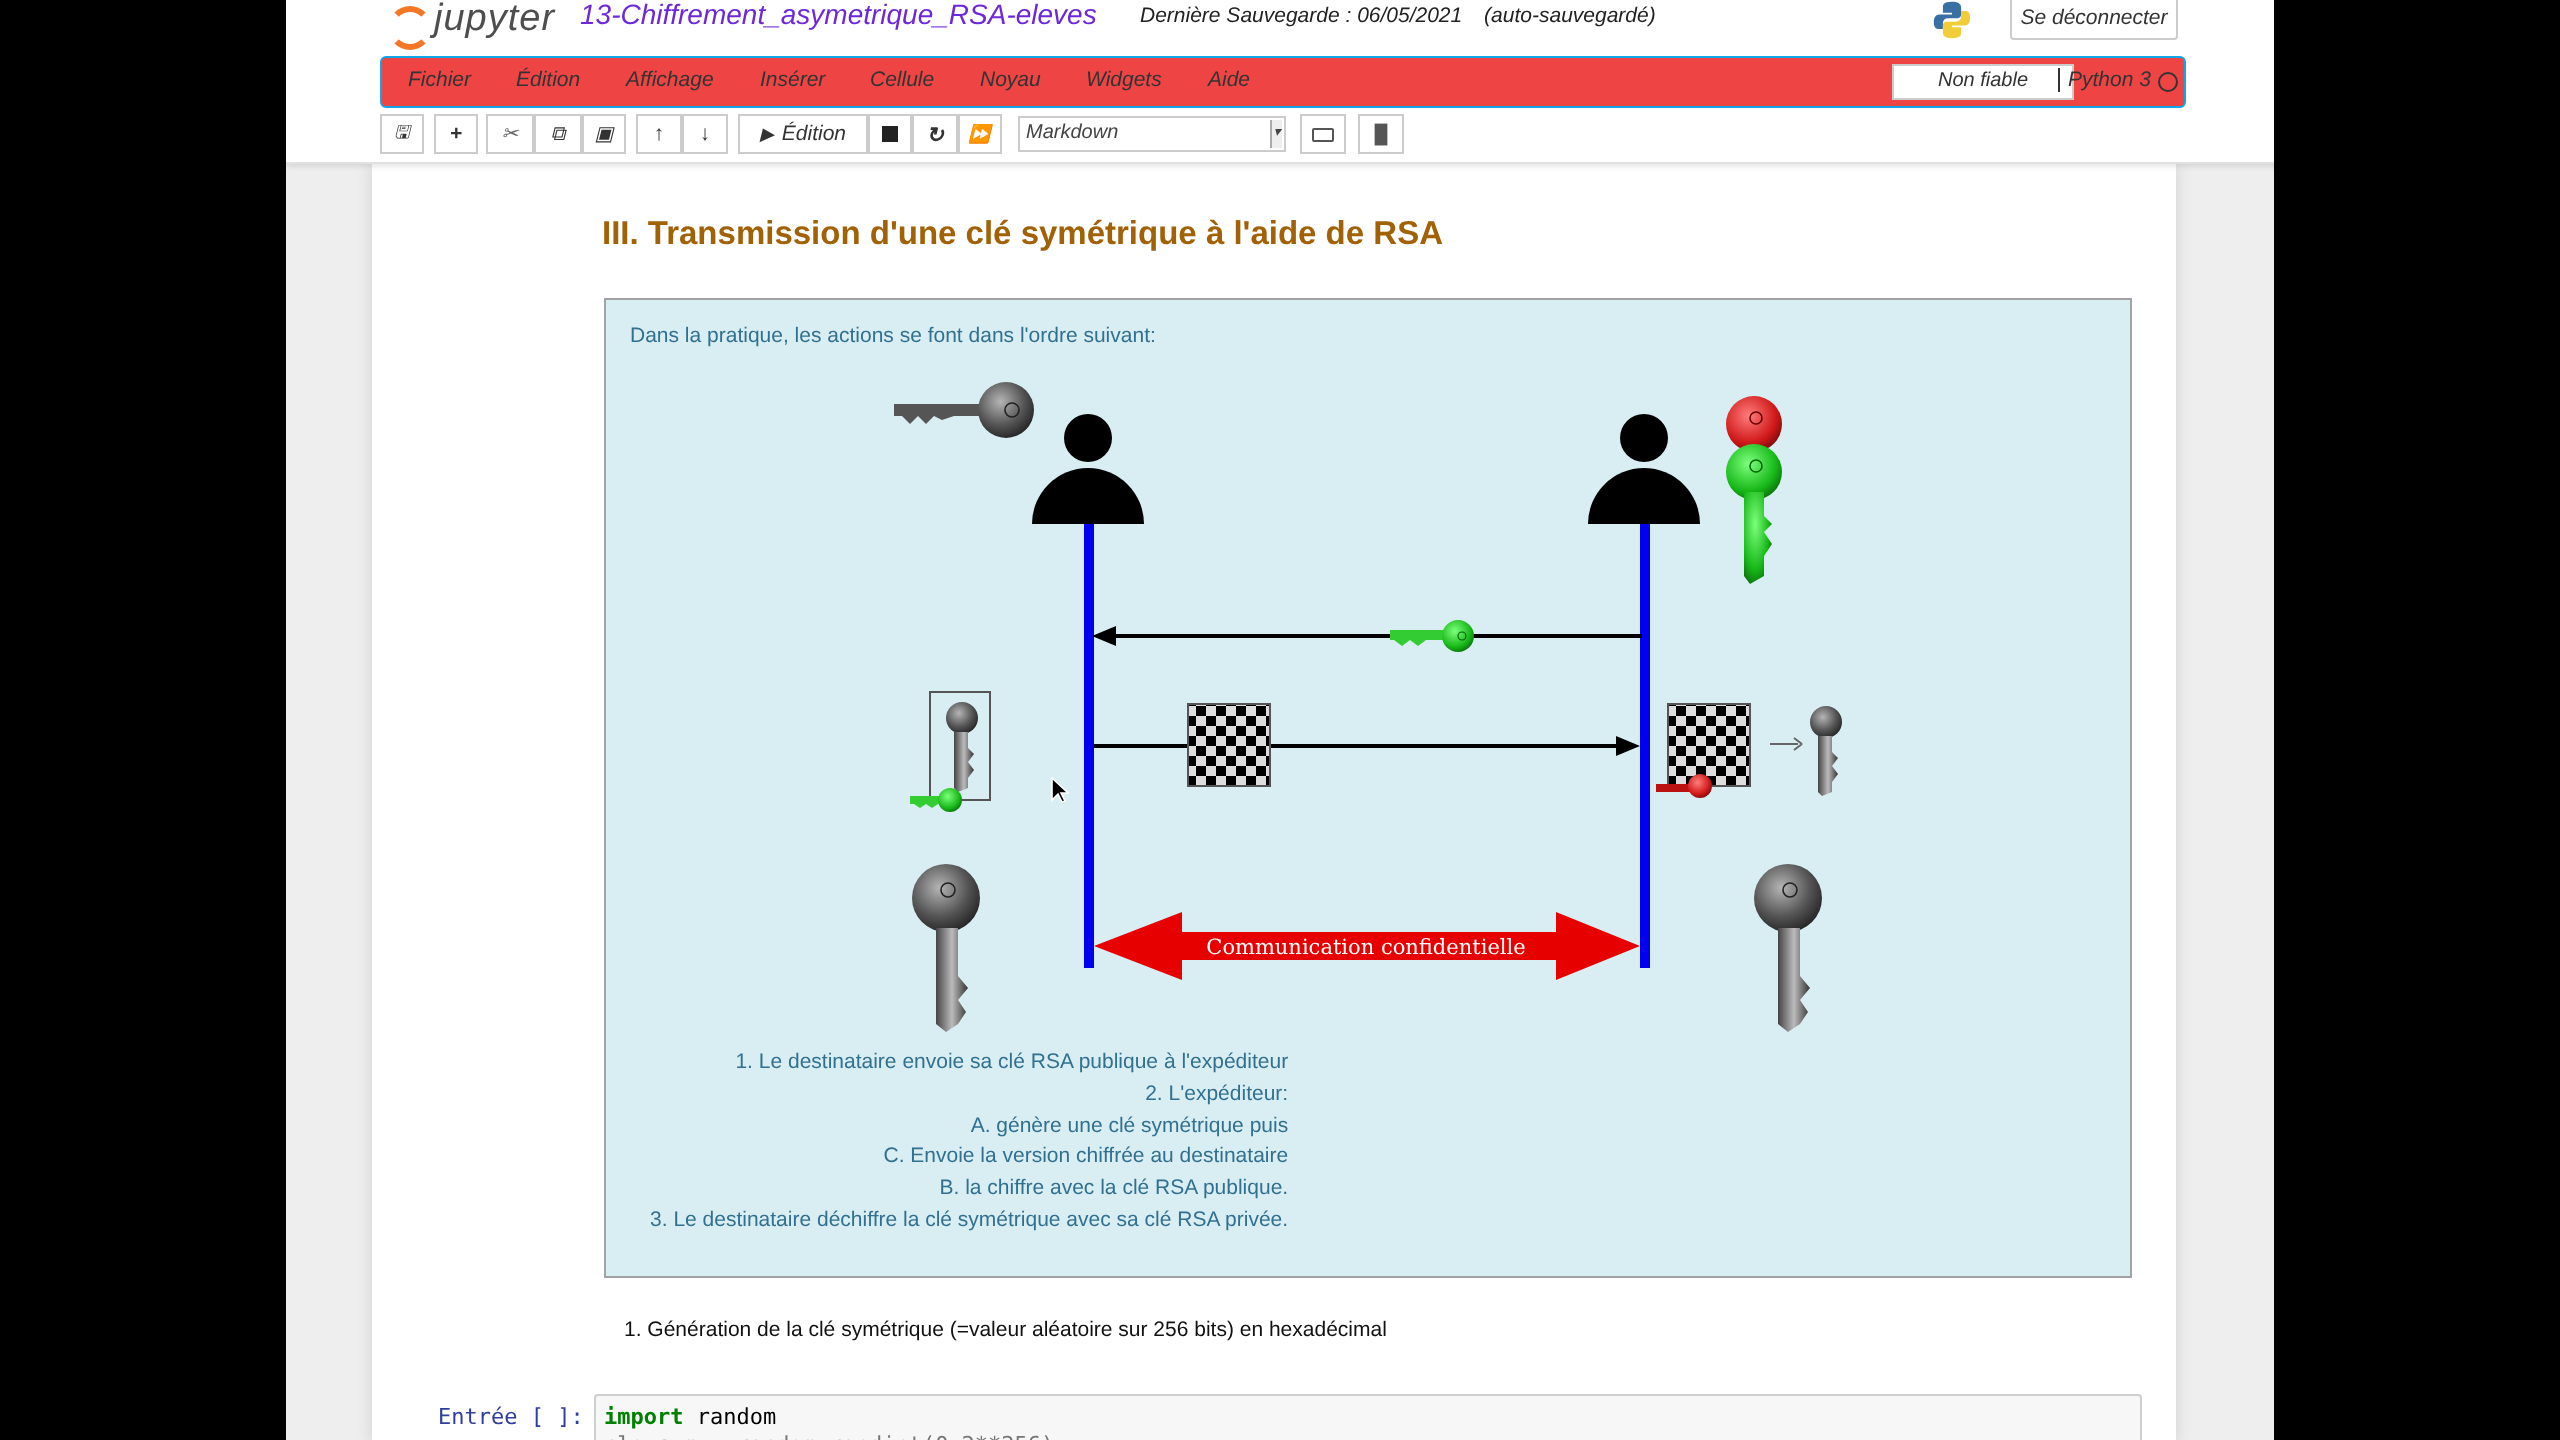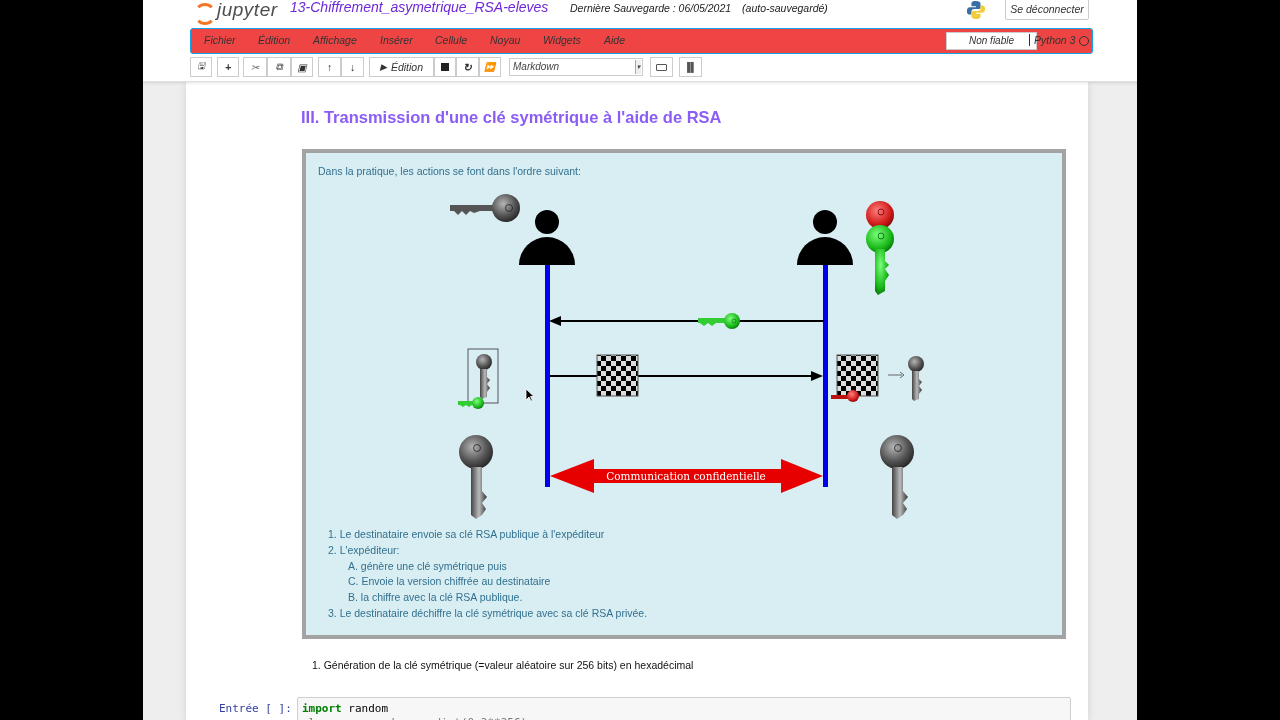--- a/index.html
+++ b/index.html
@@ -19,22 +19,22 @@
   .menubar { position: absolute; left: 47px; top: 28px; width: 903px; height: 26px; background: #ef4444; border: 1px solid #0ea5e9; border-radius: 3px; }
   .menu-item { position: absolute; top: 5px; font-size: 10.5px; color: #333; }
   .trust { position: absolute; left: 755px; top: 3px; height: 18px; padding: 0 22px; border: 1px solid #ccc; background: #fff; font-size: 10px; color: #333; line-height: 16px; }
   .kernel { position: absolute; left: 838px; top: 5px; font-size: 10.5px; color: #333; border-left: 1px solid #333; padding-left: 4px; }
   .kernel-dot { position: absolute; left: 888px; top: 7px; width: 10px; height: 10px; border: 1.5px solid #333; border-radius: 50%; }
   .toolbar { position: absolute; left: 47px; top: 57px; height: 22px; }
   .tb-btn { position: absolute; top: 0; height: 20px; border: 1px solid #ccc; background: #fff; font-size: 10.5px; color: #333; display: flex; align-items: center; justify-content: center; }
   .tb-select { position: absolute; top: 1px; left: 319px; width: 134px; height: 18px; border: 1px solid #ccc; background: #fff; font-size: 10px; color: #444; padding-left: 3px; line-height: 16px; }
   .tb-select .arrow { position: absolute; right: 1px; top: 1px; width: 6px; height: 14px; background: #eee; border-left: 1px solid #aaa; font-size: 7px; text-align: center; line-height: 14px; }
   .notebook { position: absolute; left: 43px; top: 82px; width: 902px; height: 640px; background: #fff; box-shadow: 0 0 8px rgba(0,0,0,0.12); }
-  .h3 { position: absolute; left: 115px; top: 26px; font-size: 16.5px; font-weight: bold; color: #8b5cf6; }
-  .alert { position: absolute; left: 116px; top: 67px; width: 764px; height: 490px; background: #d9eef3; border: 4px solid #a3a3a3; }
+  .h3 { position: absolute; left: 115px; top: 26px; font-size: 16.5px; font-weight: bold; color: #a16207; }
+  .alert { position: absolute; left: 116px; top: 67px; width: 764px; height: 490px; background: #d9eef3; border: 1px solid #a3a3a3; text-align: right; }
   .alert-intro { position: absolute; left: 12px; top: 12px; font-size: 10.5px; color: #31708f; }
   .steps { position: absolute; left: 22px; top: 374px; font-size: 10.5px; color: #31708f; line-height: 15.8px; }
   .steps .sub { padding-left: 20px; }
   .md2 { position: absolute; left: 126px; top: 577px; font-size: 10.5px; color: #111; }
   .prompt { position: absolute; left: 33px; top: 620px; font-family: "DejaVu Sans Mono", monospace; font-size: 11px; color: #303f9f; }
   .code-cell { position: absolute; left: 111px; top: 615px; width: 774px; height: 40px; background: #f7f7f7; border: 1px solid #cfcfcf; border-radius: 2px; font-family: "DejaVu Sans Mono", monospace; font-size: 11px; color: #000; padding: 4px 4px; line-height: 14px; }
   .kw { color: #008000; font-weight: bold; }
   .cutline { color: #777; }
   svg text { font-family: "DejaVu Serif", serif; }
 </style>

